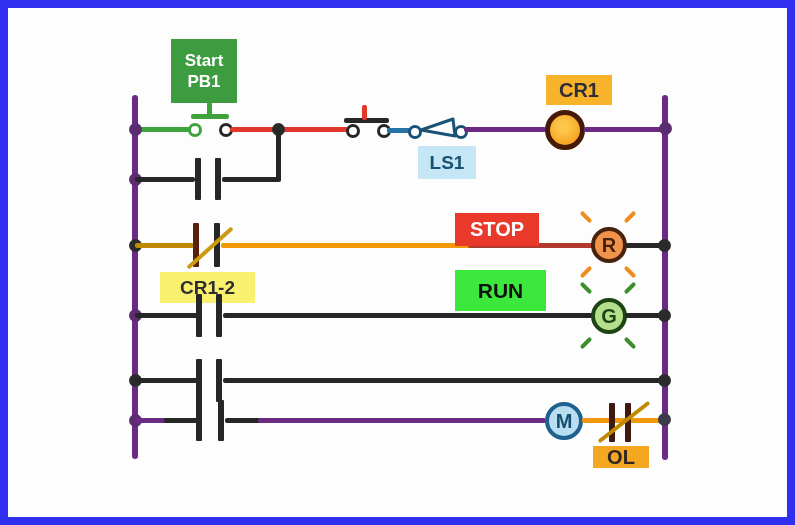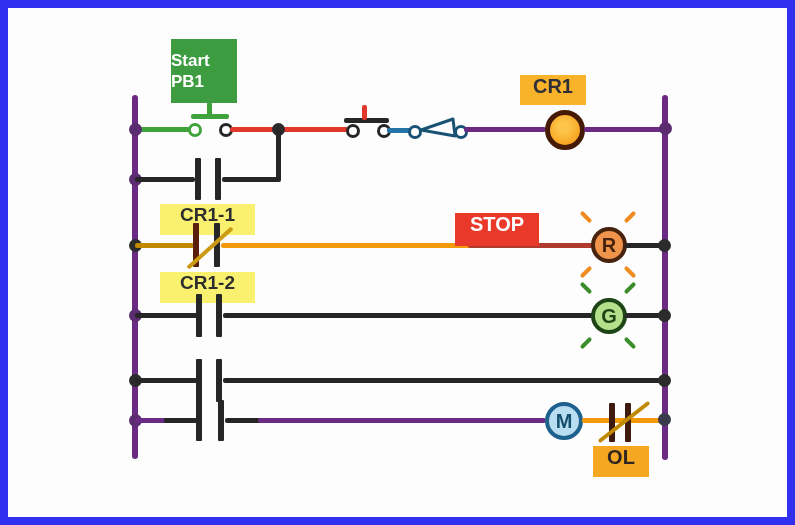--- a/index.html
+++ b/index.html
@@ -12,21 +12,21 @@
   .vwire{position:absolute;width:5px;border-radius:2px;}
   .rail{position:absolute;width:6px;border-radius:3px;background:var(--rail-purple,#6B2A84);}
   
   .dot{position:absolute;width:13px;height:13px;border-radius:50%;}
   
   .cbar{position:absolute;width:6px;border-radius:1px;background:var(--wire-black,#262626);}
   .slash{position:absolute;height:4px;border-radius:2px;background:var(--slash-gold,#CC9912);}
   
   .ring{position:absolute;width:8px;height:8px;border-radius:50%;background:#fff;}
   
-  .box{position:absolute;display:flex;justify-content:center;
+  .box{position:absolute;display:flex;align-items:center;justify-content:center;
        font-weight:bold;box-sizing:border-box;}
   .ylabel{background:var(--label-yellow,#F8F06E);color:#2E2E2E;font-size:19px;}
   
   .device{position:absolute;border-radius:50%;display:flex;align-items:center;
           justify-content:center;font-weight:bold;box-sizing:border-box;}
   .ray{position:absolute;width:14px;height:4px;border-radius:2px;}
 </style>
 </head>
 <body>
 
@@ -52,39 +52,39 @@
   <div class="ring" style="left:369px;top:116px;border:3px solid var(--wire-black,#262626);"></div>
   <div class="wire" style="left:336px;top:110px;width:45px;background:var(--wire-black,#262626);"></div>
   <div class="vwire" style="left:354px;top:97px;height:15px;background:var(--wire-red,#E2372B);"></div>
   <div class="wire" style="left:379px;top:120px;width:24px;background:var(--wire-blue,#2573A7);"></div>
 
   <div class="ring" style="left:400px;top:117px;border:3px solid var(--ls1-text,#1A5276);"></div>
   <div class="ring" style="left:446px;top:117px;border:3px solid var(--ls1-text,#1A5276);"></div>
   <svg class="abs" style="left:408px;top:105px;" width="44" height="30">
     <polygon points="5,17 37,6 39,23" fill="none" stroke="#1A5276" stroke-width="3" stroke-linejoin="round"></polygon>
   </svg>
+  <div class="box" style="left:410px;top:138px;width:58px;height:33px;background:var(--ls1-bg,#C5E6F4);color:var(--ls1-text,#1A5276);font-size:19px;">
+    <span>LS1</span>
+  </div>
   <div class="wire" style="left:456px;top:119px;width:82px;background:var(--wire-purple,#6B2A84);"></div>
 
   <div class="device" style="left:537px;top:102px;width:40px;height:40px;border:5px solid var(--coil-ring,#451A06);background:radial-gradient(circle at 45% 40%, #FDC64B 20%, var(--coil-fill,#F6A21E) 75%);"></div>
-  <div class="box" style="left:512px;top:67px;width:66px;height:30px;background:var(--amber,#F9B32A);color:#2E2E38;font-size:20px;">
+  <div class="box" style="left:538px;top:67px;width:66px;height:30px;background:var(--amber,#F9B32A);color:#2E2E38;font-size:20px;">
     <span>CR1</span>
   </div>
   <div class="wire" style="left:576px;top:119px;width:80px;background:var(--wire-purple,#6B2A84);"></div>
   <div class="dot" style="left:651px;top:114px;background:var(--dot-purple,#5B2C6F);"></div>
   <div class="dot" style="left:121px;top:115px;background:var(--dot-purple,#5B2C6F);"></div>
 
   <div class="dot" style="left:121px;top:165px;background:var(--dot-purple,#5B2C6F);"></div>
   <div class="wire" style="left:127px;top:169px;width:60px;background:var(--wire-black,#262626);"></div>
   <div class="cbar" style="left:187px;top:150px;height:42px;"></div>
   <div class="cbar" style="left:207px;top:150px;height:42px;"></div>
   <div class="wire" style="left:214px;top:169px;width:59px;background:var(--wire-black,#262626);"></div>
   <div class="vwire" style="left:268px;top:121px;height:52px;background:var(--wire-black,#262626);"></div>
-  <div class="box ylabel" style="left:152px;top:196px;width:95px;height:31px;">
-    <span>CR1-1</span>
-  </div>
 
   <div class="dot" style="left:121px;top:231px;background:var(--dot-black,#2B2B2B);"></div>
   <div class="wire" style="left:127px;top:235px;width:59px;background:var(--wire-gold,#C08A00);"></div>
   <div class="cbar" style="left:185px;top:215px;height:44px;background:var(--contact-maroon,#5A1F0A);"></div>
   <div class="cbar" style="left:206px;top:215px;height:44px;"></div>
   <div class="slash" style="left:172px;top:238px;width:60px;transform:rotate(-42deg);"></div>
   <div class="wire" style="left:213px;top:235px;width:250px;background:var(--wire-orange,#F2990A);"></div>
   <div class="wire" style="left:460px;top:235px;width:126px;background:var(--wire-crimson,#B03A2E);"></div>
   <div class="box" style="left:447px;top:205px;width:84px;height:33px;background:var(--estop-red,#E8392B);color:#fff;font-size:20px;">
     <span>STOP</span>
@@ -101,20 +101,23 @@
   <div class="dot" style="left:650px;top:231px;background:var(--dot-black,#2B2B2B);"></div>
   <div class="box ylabel" style="left:152px;top:264px;width:95px;height:31px;">
     <span>CR1-2</span>
   </div>
 
   <div class="dot" style="left:121px;top:301px;background:var(--dot-purple,#5B2C6F);"></div>
   <div class="wire" style="left:127px;top:305px;width:63px;background:var(--wire-black,#262626);"></div>
   <div class="cbar" style="left:188px;top:286px;height:43px;"></div>
   <div class="cbar" style="left:208px;top:286px;height:43px;"></div>
   <div class="wire" style="left:215px;top:305px;width:370px;background:var(--wire-black,#262626);"></div>
+  <div class="box" style="left:447px;top:262px;width:91px;height:41px;background:var(--run-green,#3CE83C);color:#111;font-size:21px;">
+    <span>RUN</span>
+  </div>
 
   <div class="ray" style="left:571px;top:278px;transform:rotate(45deg);background:var(--ray-green,#3C8E2C);"></div>
   <div class="ray" style="left:615px;top:278px;transform:rotate(-45deg);background:var(--ray-green,#3C8E2C);"></div>
   <div class="ray" style="left:571px;top:333px;transform:rotate(-45deg);background:var(--ray-green,#3C8E2C);"></div>
   <div class="ray" style="left:615px;top:333px;transform:rotate(45deg);background:var(--ray-green,#3C8E2C);"></div>
   <div class="device" style="left:583px;top:290px;width:36px;height:36px;border:4px solid var(--g-ring,#1C4414);background:var(--g-fill,#B4DF8B);color:var(--g-ring,#1C4414);font-size:20px;">
     <span>G</span>
   </div>
   <div class="wire" style="left:617px;top:305px;width:39px;background:var(--wire-black,#262626);"></div>
   <div class="dot" style="left:650px;top:301px;background:var(--dot-black,#2B2B2B);"></div>
@@ -136,17 +139,17 @@
 
   <div class="device" style="left:537px;top:394px;width:38px;height:38px;border:4px solid var(--m-ring,#1F618D);background:var(--m-fill,#B9DDF1);color:#14506E;font-size:20px;">
     <span>M</span>
   </div>
   <div class="wire" style="left:574px;top:410px;width:82px;background:var(--wire-orange,#F2990A);"></div>
 
   <div class="cbar" style="left:601px;top:395px;height:39px;background:var(--ol-bar,#3F1A0E);"></div>
   <div class="cbar" style="left:617px;top:395px;height:39px;background:var(--ol-bar,#3F1A0E);"></div>
   <div class="slash" style="left:584px;top:412px;width:64px;transform:rotate(-38deg);background:var(--wire-gold,#C08A00);"></div>
   <div class="dot" style="left:650px;top:405px;background:#3A3A4A;"></div>
-  <div class="box" style="left:585px;top:438px;width:56px;height:31px;background:#F6A722;color:#2E2520;font-size:20px;">
+  <div class="box" style="left:585px;top:438px;width:56px;height:22px;background:#F6A722;color:#2E2520;font-size:20px;">
     <span>OL</span>
   </div>
 
 </div>
 
 </body></html>

